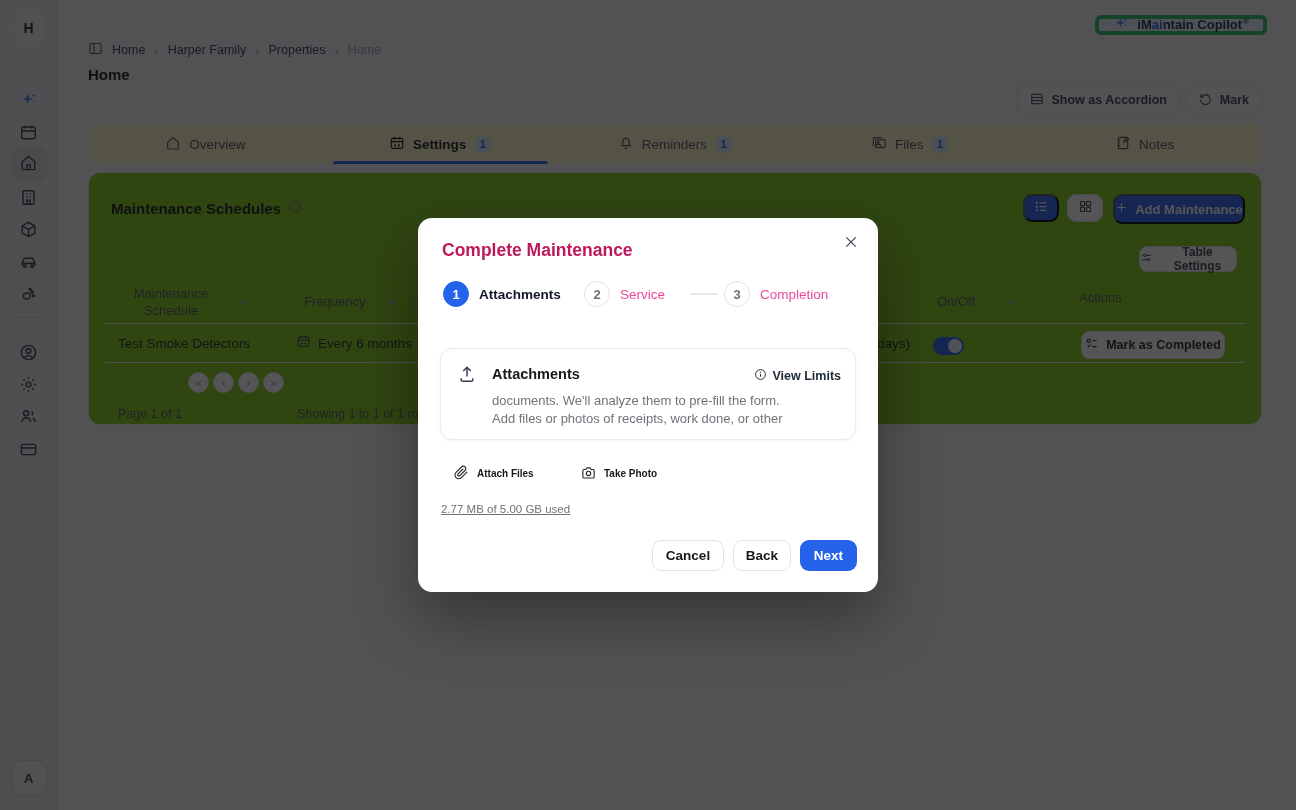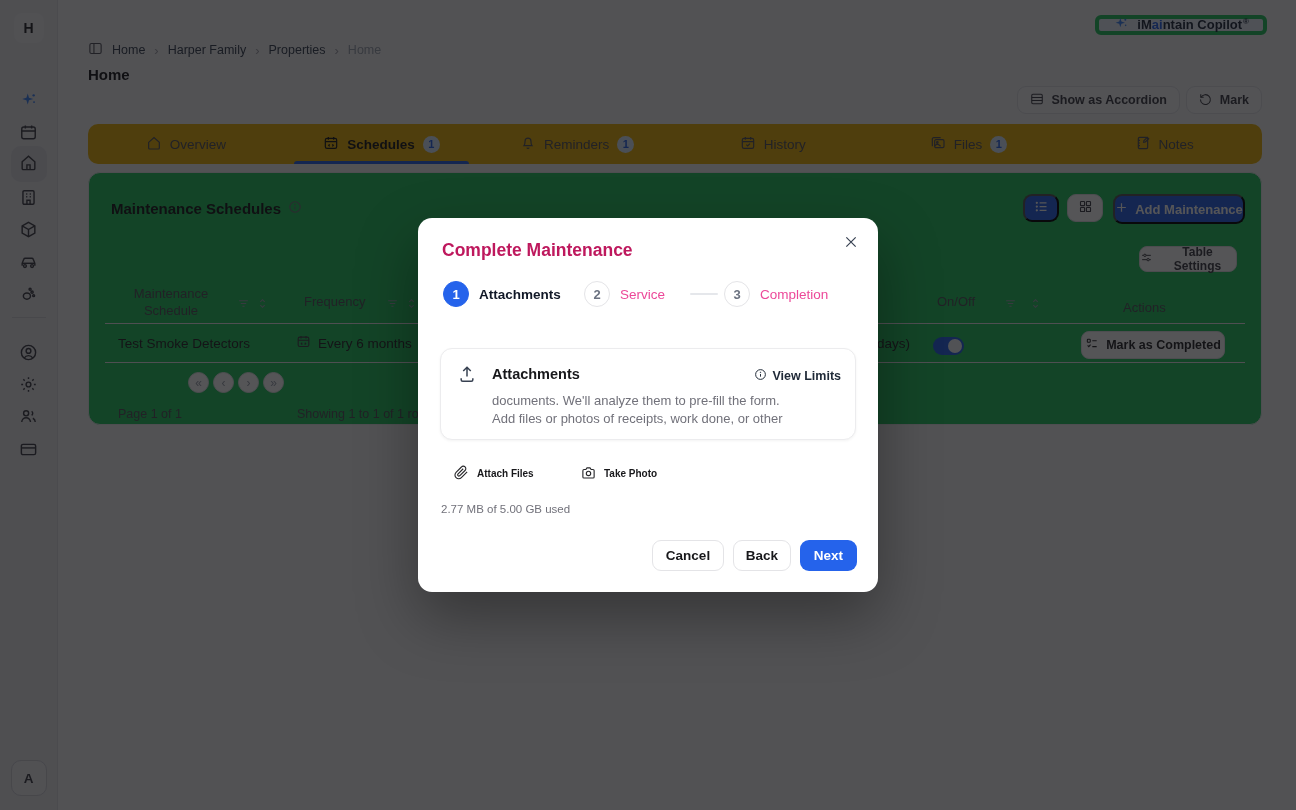--- a/index.html
+++ b/index.html
@@ -32,30 +32,30 @@
   .copilot-accent { color:#2563eb; }
   .copilot-sup { font-size:8px; vertical-align:super; margin-left:1px; }
 
   .ghost-btn { position:absolute; top:86px; height:28px; border-radius:9px; border:1px solid #dfe0e4; background:#f7f7f9;
     display:flex; align-items:center; gap:7px; padding:0 12px; font-size:12.5px; font-weight:600; color:#3f3f46; z-index:5;}
   .ghost-btn svg { width:14px; height:14px; }
   .accordion-btn { right:116px; }
   .reset-btn { right:34px; }
 
   
-  .tabbar { position:absolute; left:88px; top:124px; width:1174px; height:40px; background:#eab308; border-radius:10px; display:flex; z-index:5;}
+  .tabbar { position:absolute; left:88px; top:124px; width:1174px; height:40px; background:#fef9c3; border-radius:10px; display:flex; z-index:5;}
   .tab { flex:1; position:relative; display:flex; align-items:center; justify-content:center; gap:8px; font-size:13.5px; color:#52525b; }
   .tab svg { width:16px; height:16px; }
   .tab.active { color:#18181b; font-weight:700; }
   .tab-underline { position:absolute; left:10px; right:10px; bottom:0; height:3px; background:#2563eb; border-radius:3px 3px 0 0; }
   .badge { min-width:17px; height:17px; padding:0 4px; border-radius:9px; background:#dbeafe; color:#2563eb; font-size:11px; font-weight:600;
     display:flex; align-items:center; justify-content:center; }
 
   
-  .card { position:absolute; left:88px; top:172px; width:1174px; height:253px; background:#22c55e; border:1px solid #e7e7ea; border-radius:12px; z-index:5;}
+  .card { position:absolute; left:88px; top:172px; width:1174px; height:253px; background:#84cc16; border:1px solid #e7e7ea; border-radius:12px; z-index:5;}
   .panel-title { position:absolute; left:22px; top:27px; display:flex; align-items:center; gap:7px; font-size:15px; font-weight:700; color:#18181b; }
   .panel-title svg { width:14px; height:14px; color:#71717a; }
   .view-btn { position:absolute; top:21px; width:36px; height:28px; border-radius:9px; display:flex; align-items:center; justify-content:center; }
   .view-list { left:934px; background:#2563eb; color:#fff; }
   .view-grid { left:978px; background:#fff; border:1px solid #e0e0e4; color:#3f3f46; }
   .view-btn svg { width:15px; height:15px; }
   .add-btn { position:absolute; left:1024px; top:21px; width:132px; height:30px; border-radius:9px; background:#2563eb; color:#fff;
     display:flex; align-items:center; justify-content:center; gap:7px; font-size:13px; font-weight:600; }
   .add-btn svg { width:13px; height:13px; }
   .settings-btn { position:absolute; left:1050px; top:73px; width:98px; height:26px; border-radius:8px; border:1px solid #e0e0e4; background:#fff;
@@ -101,21 +101,21 @@
   .attach-title { position:absolute; left:51px; top:17px; font-size:14.5px; font-weight:700; color:#18181b; }
   .view-limits { position:absolute; right:14px; top:19px; display:flex; align-items:center; gap:5px; font-size:12.5px; font-weight:600; color:#1f2937; }
   .view-limits svg { width:13px; height:13px; }
   .attach-desc { position:absolute; left:51px; top:43px; font-size:13px; line-height:18px; color:#71717a; }
 
   .file-btn { position:absolute; top:242px; height:26px; display:inline-flex; align-items:center; gap:8px;
     font-size:10px; font-weight:700; color:#18181b; background:transparent; border:none; }
   .file-btn svg { width:15px; height:15px; color:#27272a; }
   .attach-files-btn { left:36px; }
   .take-photo-btn { left:163px;align-items:center; }
-  .storage { position:absolute; left:23px; top:285px; font-size:11.5px; color:#71717a; }
+  .storage { position:absolute; left:23px; top:285px; font-size:11.5px; color:#71717a;text-decoration:underline; }
 
   .m-btn { position:absolute; top:322px; height:31px; border-radius:9px; display:flex; align-items:center; justify-content:center;
     font-size:13.5px; font-weight:600; }
   .m-outline { border:1px solid #e4e4e7; background:#fff; color:#18181b; }
   .cancel-btn { left:234px; width:72px; }
   .back-btn { left:315px; width:58px; }
   .next-btn { left:382px; width:57px; background:#2563eb; color:#fff; border:none; }
 </style>
 </head>
 <body>
@@ -253,38 +253,31 @@
       <span><svg viewBox="0 0 24 24" fill="none" stroke="currentColor" stroke-width="1.8" width="16" height="16">
             <path d="M4 11l8-7 8 7v8.5a1.5 1.5 0 0 1-1.5 1.5h-13A1.5 1.5 0 0 1 4 19.5z"></path>
           </svg></span>
       <span>Overview</span>
     </div>
     <div class="tab active">
       <span><svg viewBox="0 0 24 24" fill="none" stroke="currentColor" stroke-width="1.8" width="16" height="16">
             <rect x="3.5" y="5" width="17" height="15" rx="2.5"></rect>
             <path d="M8 3v4M16 3v4M3.5 10h17M10 14l-1.5 1.5L10 17M14 14l1.5 1.5L14 17"></path>
           </svg></span>
-      <span>Schedules</span>
+      <span>Settings</span>
       <span class="badge">1</span>
       <span class="tab-underline"></span>
     </div>
     <div class="tab">
       <span><svg viewBox="0 0 24 24" fill="none" stroke="currentColor" stroke-width="1.8" width="16" height="16">
             <path d="M18 16H6s1.6-2.2 1.6-7a4.4 4.4 0 0 1 8.8 0c0 4.8 1.6 7 1.6 7z"></path>
             <path d="M10.3 19a1.8 1.8 0 0 0 3.4 0"></path>
           </svg></span>
       <span>Reminders</span>
       <span class="badge">1</span>
-    </div>
-    <div class="tab">
-      <span><svg viewBox="0 0 24 24" fill="none" stroke="currentColor" stroke-width="1.8" width="16" height="16">
-            <rect x="3.5" y="5" width="17" height="15" rx="2.5"></rect>
-            <path d="M8 3v4M16 3v4M3.5 10h17M9.5 14.5l2 2 3.5-3.5"></path>
-          </svg></span>
-      <span>History</span>
     </div>
     <div class="tab">
       <span><svg viewBox="0 0 24 24" fill="none" stroke="currentColor" stroke-width="1.8" width="16" height="16">
             <rect x="7" y="7" width="14" height="12" rx="2"></rect>
             <circle cx="11" cy="11" r="1.2"></circle>
             <path d="M7 16l4-3 5 4M3.5 17V6a2 2 0 0 1 2-2H16"></path>
           </svg></span>
       <span>Files</span>
       <span class="badge">1</span>
     </div>
@@ -355,21 +348,21 @@
         </svg></span>
 
     <div class="th" style="left:848px; top:121px;">On/Off</div>
     <span class="hdr-ic" style="left:915px; top:123px;"><svg viewBox="0 0 24 24" fill="none" stroke="currentColor" stroke-width="2" width="13" height="13">
           <path d="M4 7h16M7 12h10M10 17h4"></path>
         </svg></span>
     <span class="hdr-ic" style="left:940px; top:123px;"><svg viewBox="0 0 24 24" fill="none" stroke="currentColor" stroke-width="2" width="13" height="13">
           <path d="M8 9l4-4 4 4M8 15l4 4 4-4"></path>
         </svg></span>
 
-    <div class="th" style="left:990px; top:127px;margin-left:44px;">Actions</div>
+    <div class="th" style="left:990px; top:117px;">Actions</div>
 
     <div class="hline" style="top:150px;"></div>
 
     <div class="cell" style="left:29px; top:163px;">Test Smoke Detectors</div>
     <div class="cell freq-cell" style="left:207px; top:161px;">
       <span><svg viewBox="0 0 24 24" fill="none" stroke="currentColor" stroke-width="1.8" width="15" height="15">
             <rect x="3.5" y="5" width="17" height="15" rx="2.5"></rect>
             <path d="M8 3v4M16 3v4M3.5 10h17M10 14l-1.5 1.5L10 17M14 14l1.5 1.5L14 17"></path>
           </svg></span>
       <span>Every 6 months</span>

